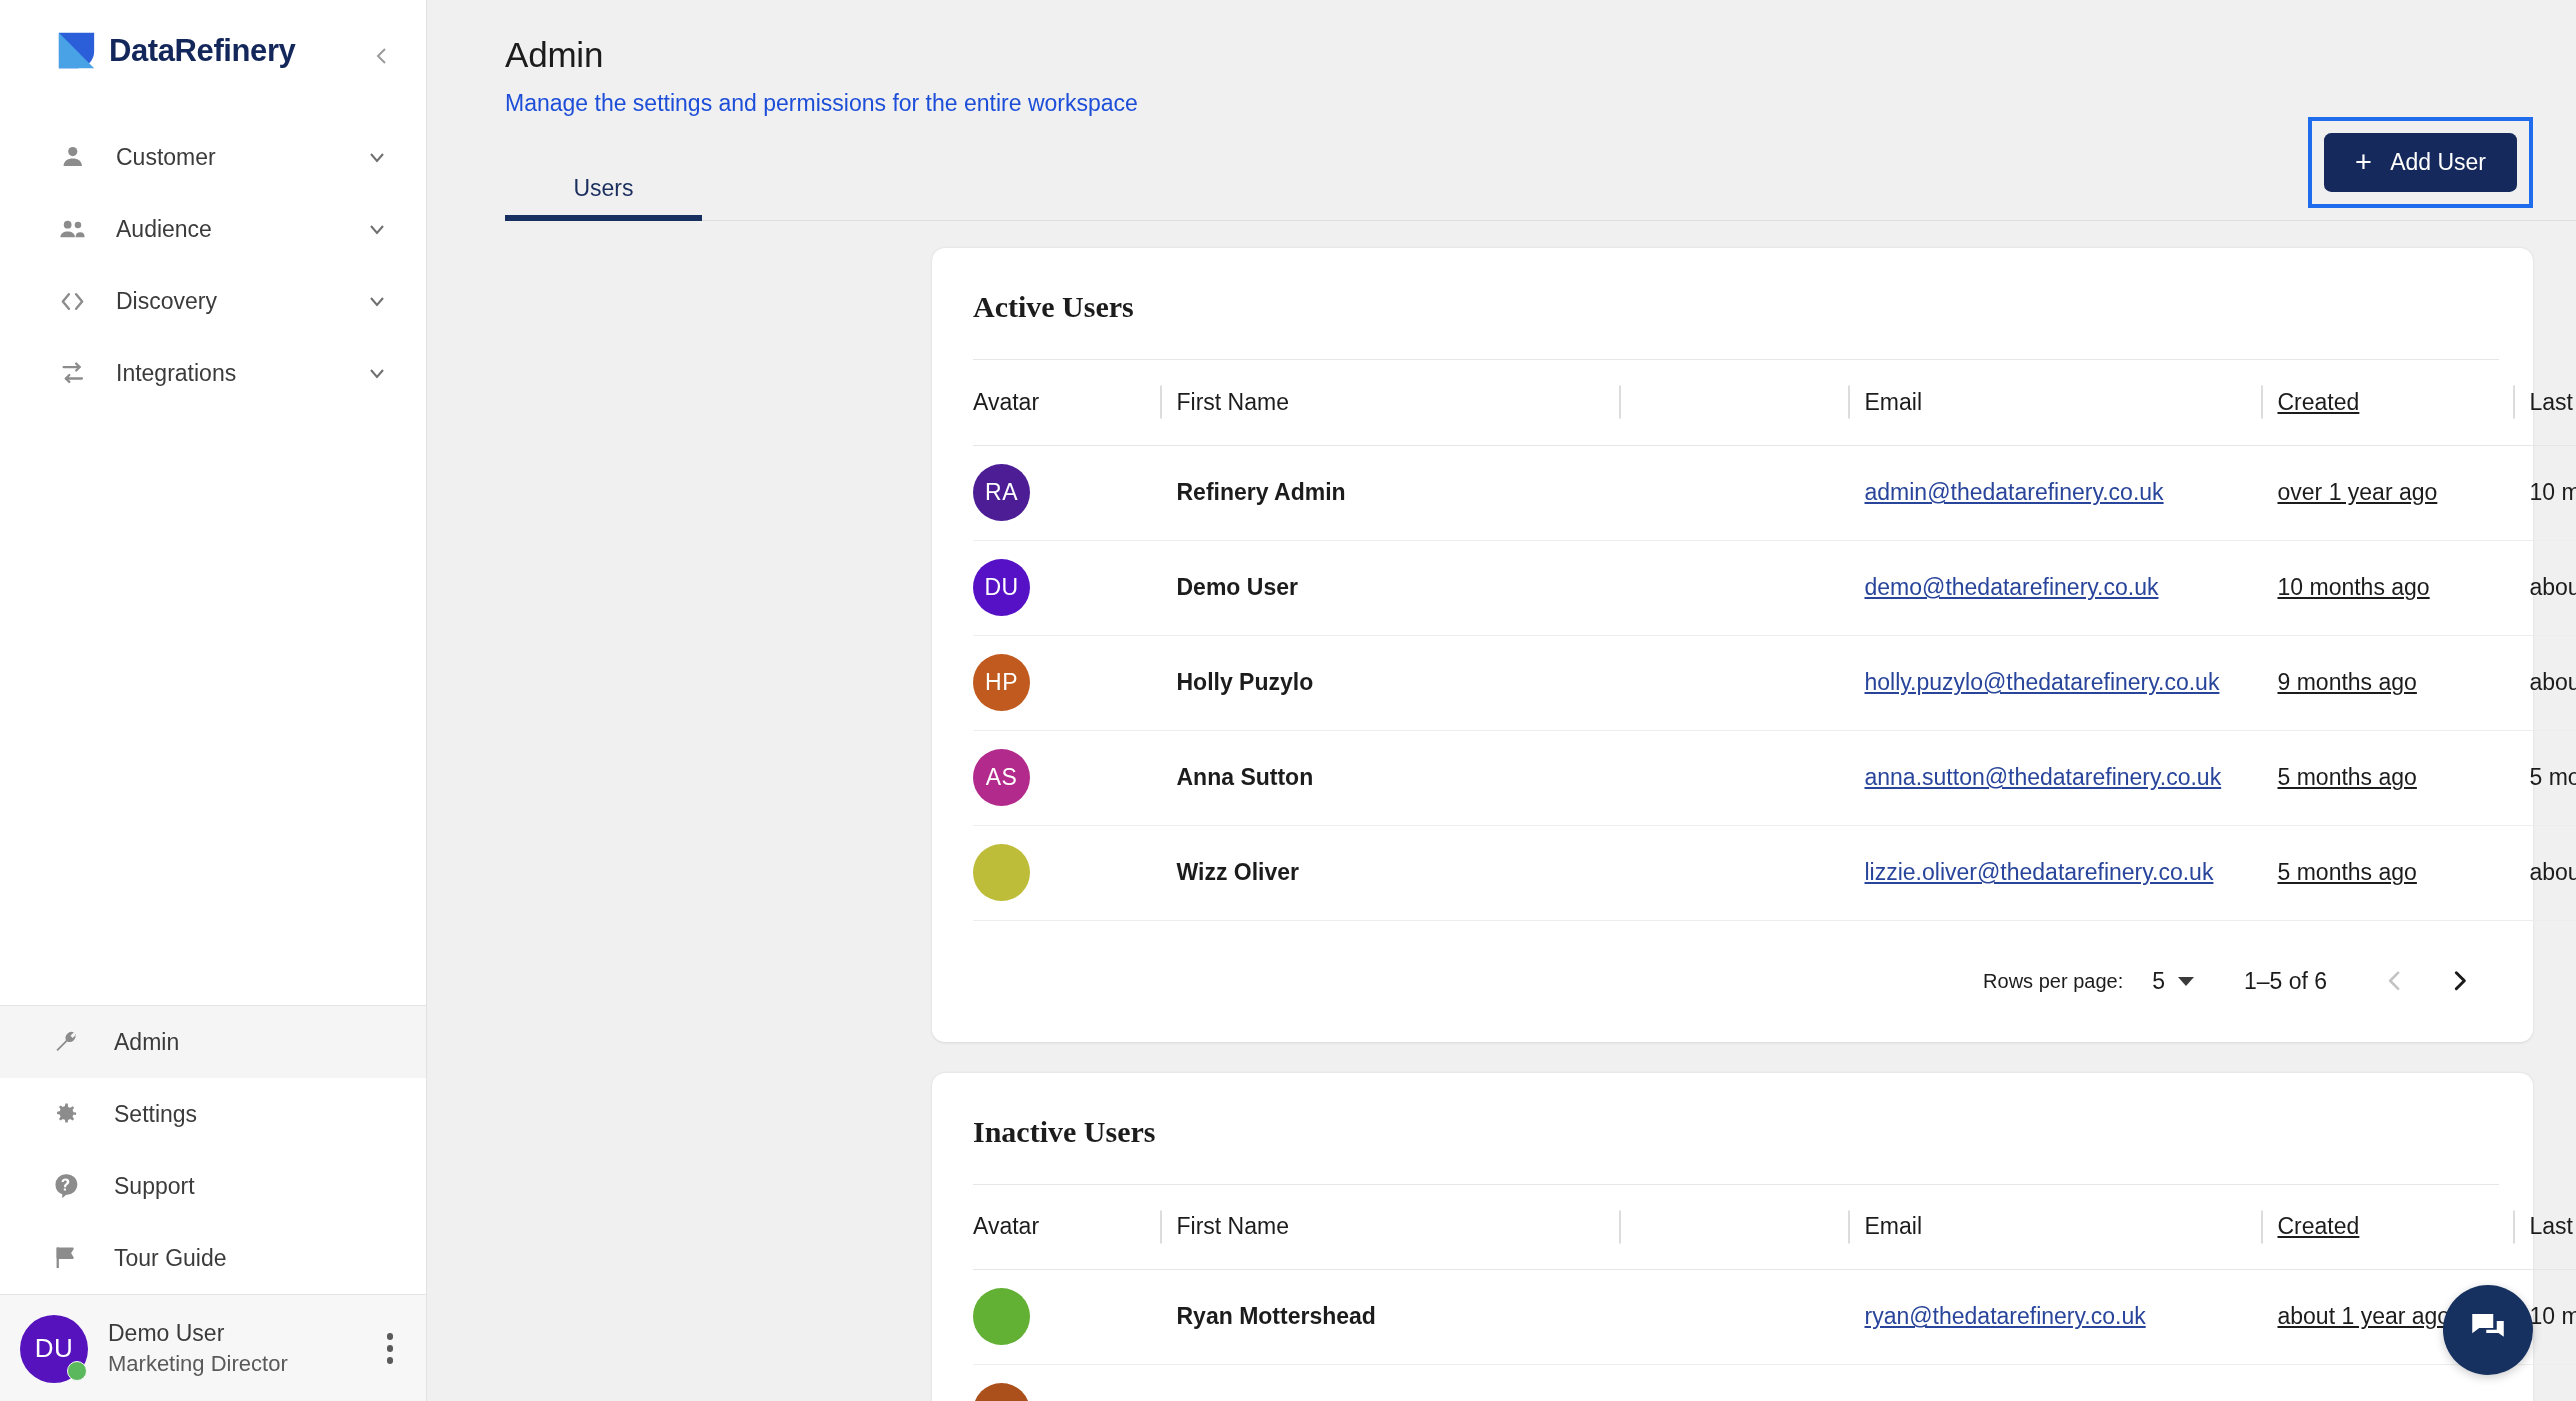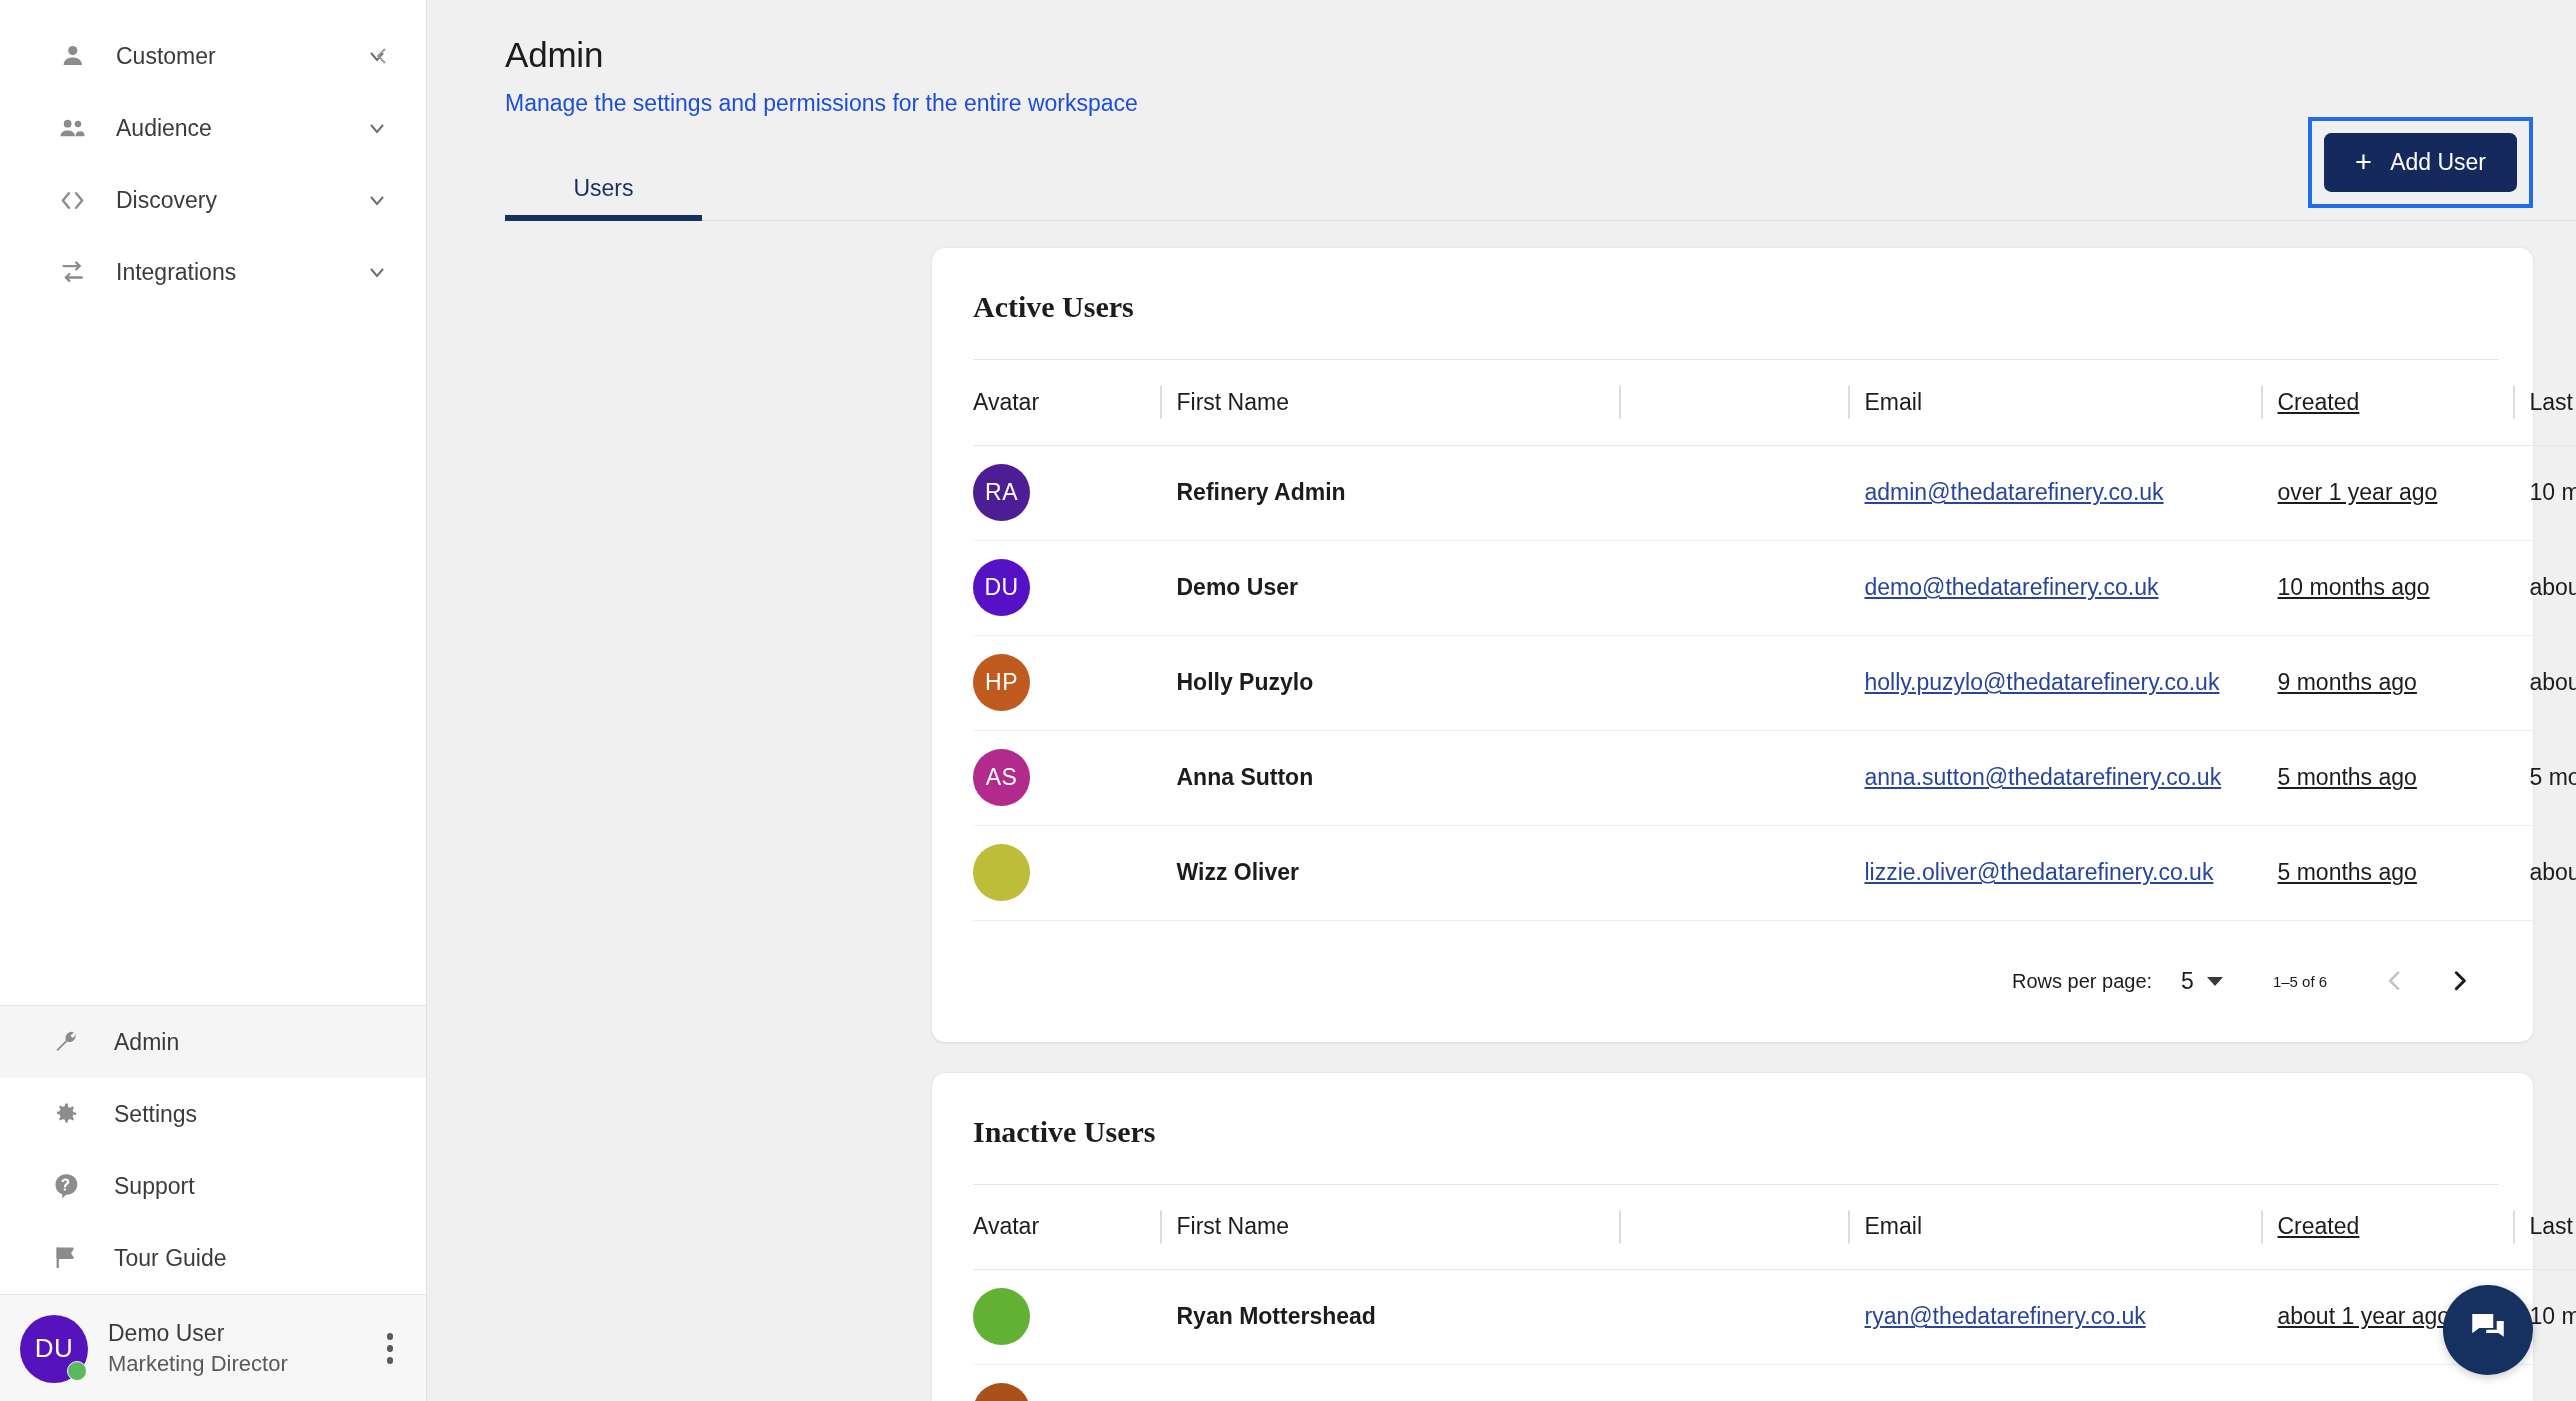--- a/index.html
+++ b/index.html
@@ -174,40 +174,49 @@
   .pager {
     display: flex; align-items: center; justify-content: flex-end;
     gap: 0; height: 121px; padding-right: 9.2px;
   }
   .pager .lbl { font-size: 20px; color: #1c1c1c; }
   .pager .rpp {
     display: flex; align-items: center; gap: 13px;
     margin-left: 29px; cursor: pointer; font-size: 23px; color: #1c1c1c;
   }
   .caret { width: 0; height: 0; border-left: 8.3px solid transparent; border-right: 8.3px solid transparent; border-top: 9.2px solid #3a3a3a; }
-  .pager .range { font-size: 15px; color: #1c1c1c; margin-left: 50px; }
+  .pager .range { font-size: 23px; color: #1c1c1c; margin-left: 50px; }
   .pg-btn { width: 61px; height: 61px; display: flex; align-items: center; justify-content: center; cursor: pointer; }
   .pg-btn.prev { color: #c3c3c3; margin-left: 37px; }
   .pg-btn.next { color: #1a1a1a; margin-left: 3.7px; }
 
   
   .chat-fab {
     position: absolute; right: 43px; bottom: 27.5px;
     width: 90px; height: 90px; border-radius: 50%;
     background: #16315f; display: flex; align-items: center; justify-content: center;
     cursor: pointer; box-shadow: 0 2.8px 9.2px rgba(0,0,0,0.20);
   }
 </style>
 </head>
 <body>
 
 <div class="app">
 
   <aside class="sidebar">
 
+    <div class="logo-row">
+      <span class="logo-mark">
+        <svg width="39" height="39" viewBox="0 0 42 42">
+          <path d="M2 2 H40 V22 A18 18 0 0 1 22 40 H2 Z" fill="#2b5fd9"></path>
+          <path d="M2 2 L40 40 H2 Z" fill="#49a2e6"></path>
+        </svg>
+      </span>
+      <span class="logo-text">DataRefinery</span>
+    </div>
 
     <div class="collapse-btn">
       <svg width="24" height="24" viewBox="0 0 24 24" fill="none" stroke="currentColor" stroke-width="2">
         <polyline points="15,5 8,12 15,19"></polyline>
       </svg>
     </div>
 
     <nav class="nav-top">
 
       <div class="nav-item">

